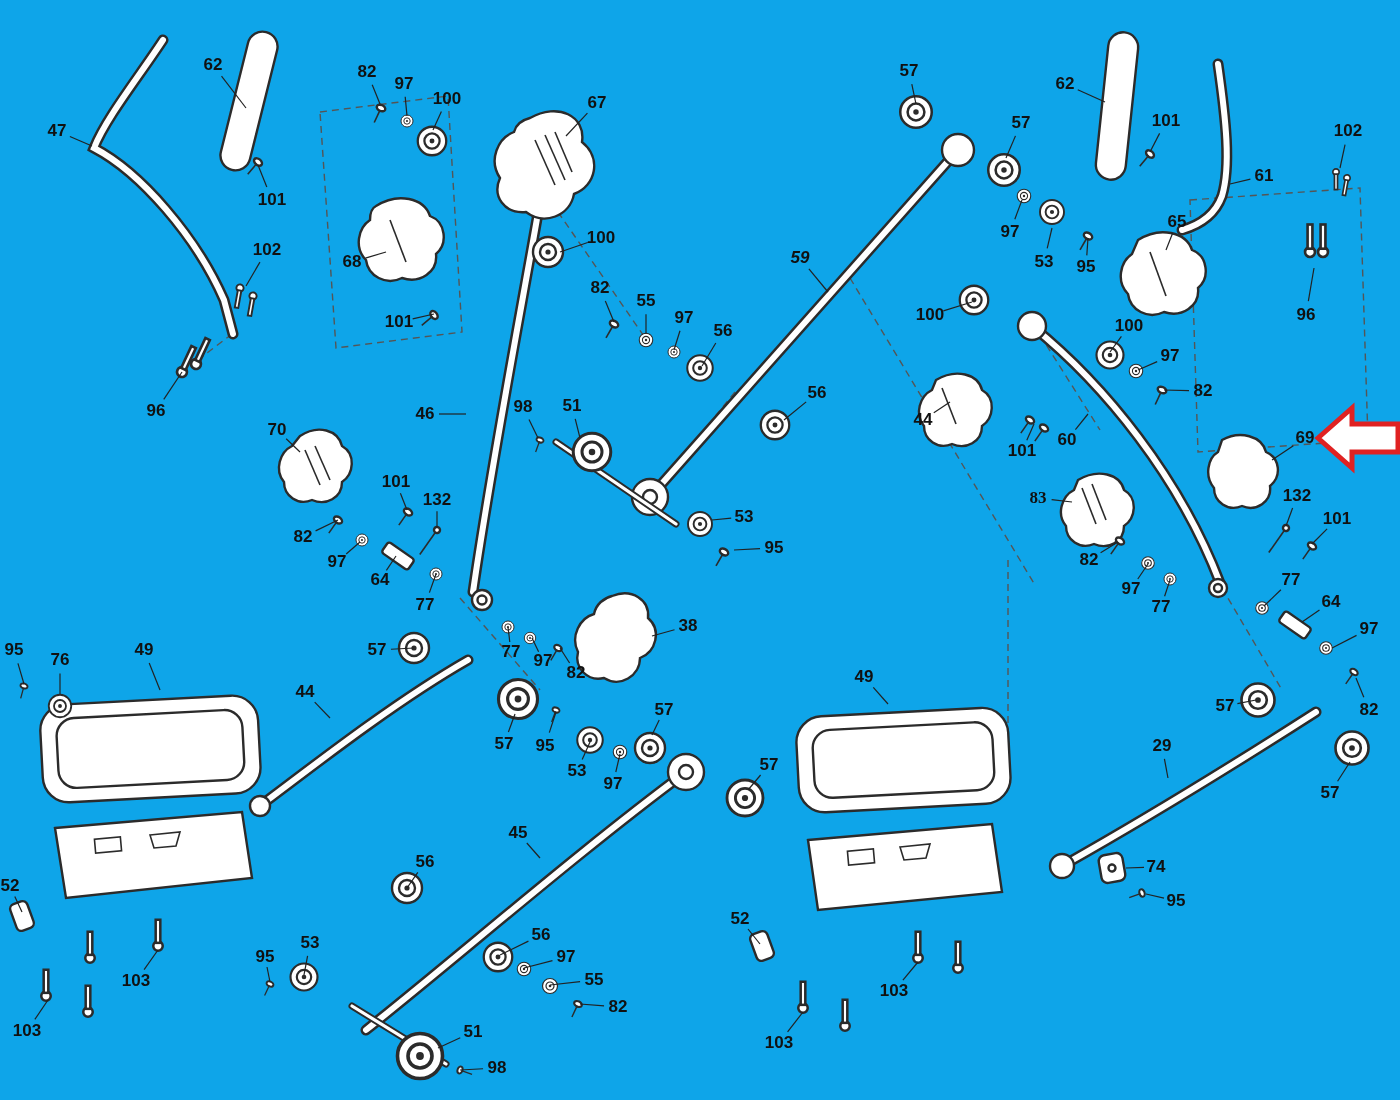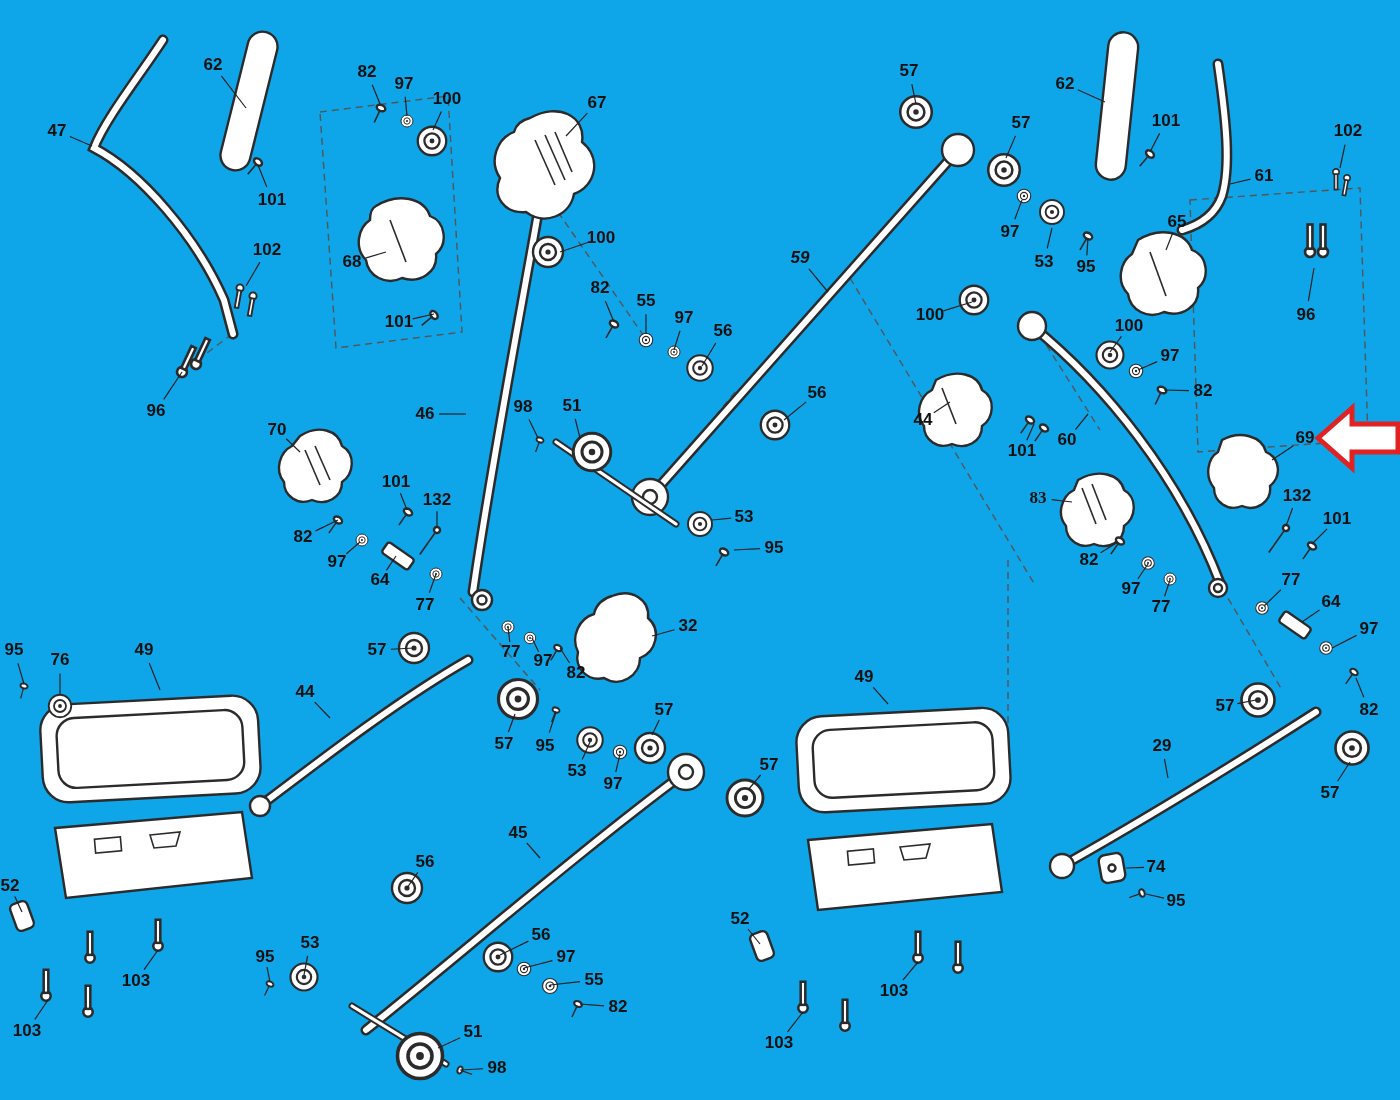--- a/index.html
+++ b/index.html
@@ -367,21 +367,21 @@
       <div class="part-label" style="left: 817px; top: 393px;">56</div>
       <div class="part-label" style="left: 277px; top: 430px;">70</div>
       <div class="part-label" style="left: 396px; top: 482px;">101</div>
       <div class="part-label" style="left: 437px; top: 500px;">132</div>
       <div class="part-label" style="left: 303px; top: 537px;">82</div>
       <div class="part-label" style="left: 337px; top: 562px;">97</div>
       <div class="part-label" style="left: 380px; top: 580px;">64</div>
       <div class="part-label" style="left: 744px; top: 517px;">53</div>
       <div class="part-label" style="left: 774px; top: 548px;">95</div>
       <div class="part-label" style="left: 425px; top: 605px;">77</div>
-      <div class="part-label" style="left: 688px; top: 626px;">32</div>
+      <div class="part-label" style="left: 688px; top: 626px;">38</div>
       <div class="part-label" style="left: 377px; top: 650px;">57</div>
       <div class="part-label" style="left: 511px; top: 652px;">77</div>
       <div class="part-label" style="left: 543px; top: 661px;">97</div>
       <div class="part-label" style="left: 576px; top: 673px;">82</div>
       <div class="part-label" style="left: 14px; top: 650px;">95</div>
       <div class="part-label" style="left: 60px; top: 660px;">76</div>
       <div class="part-label" style="left: 144px; top: 650px;">49</div>
       <div class="part-label" style="left: 305px; top: 692px;">44</div>
       <div class="part-label" style="left: 504px; top: 744px;">57</div>
       <div class="part-label" style="left: 545px; top: 746px;">95</div>

